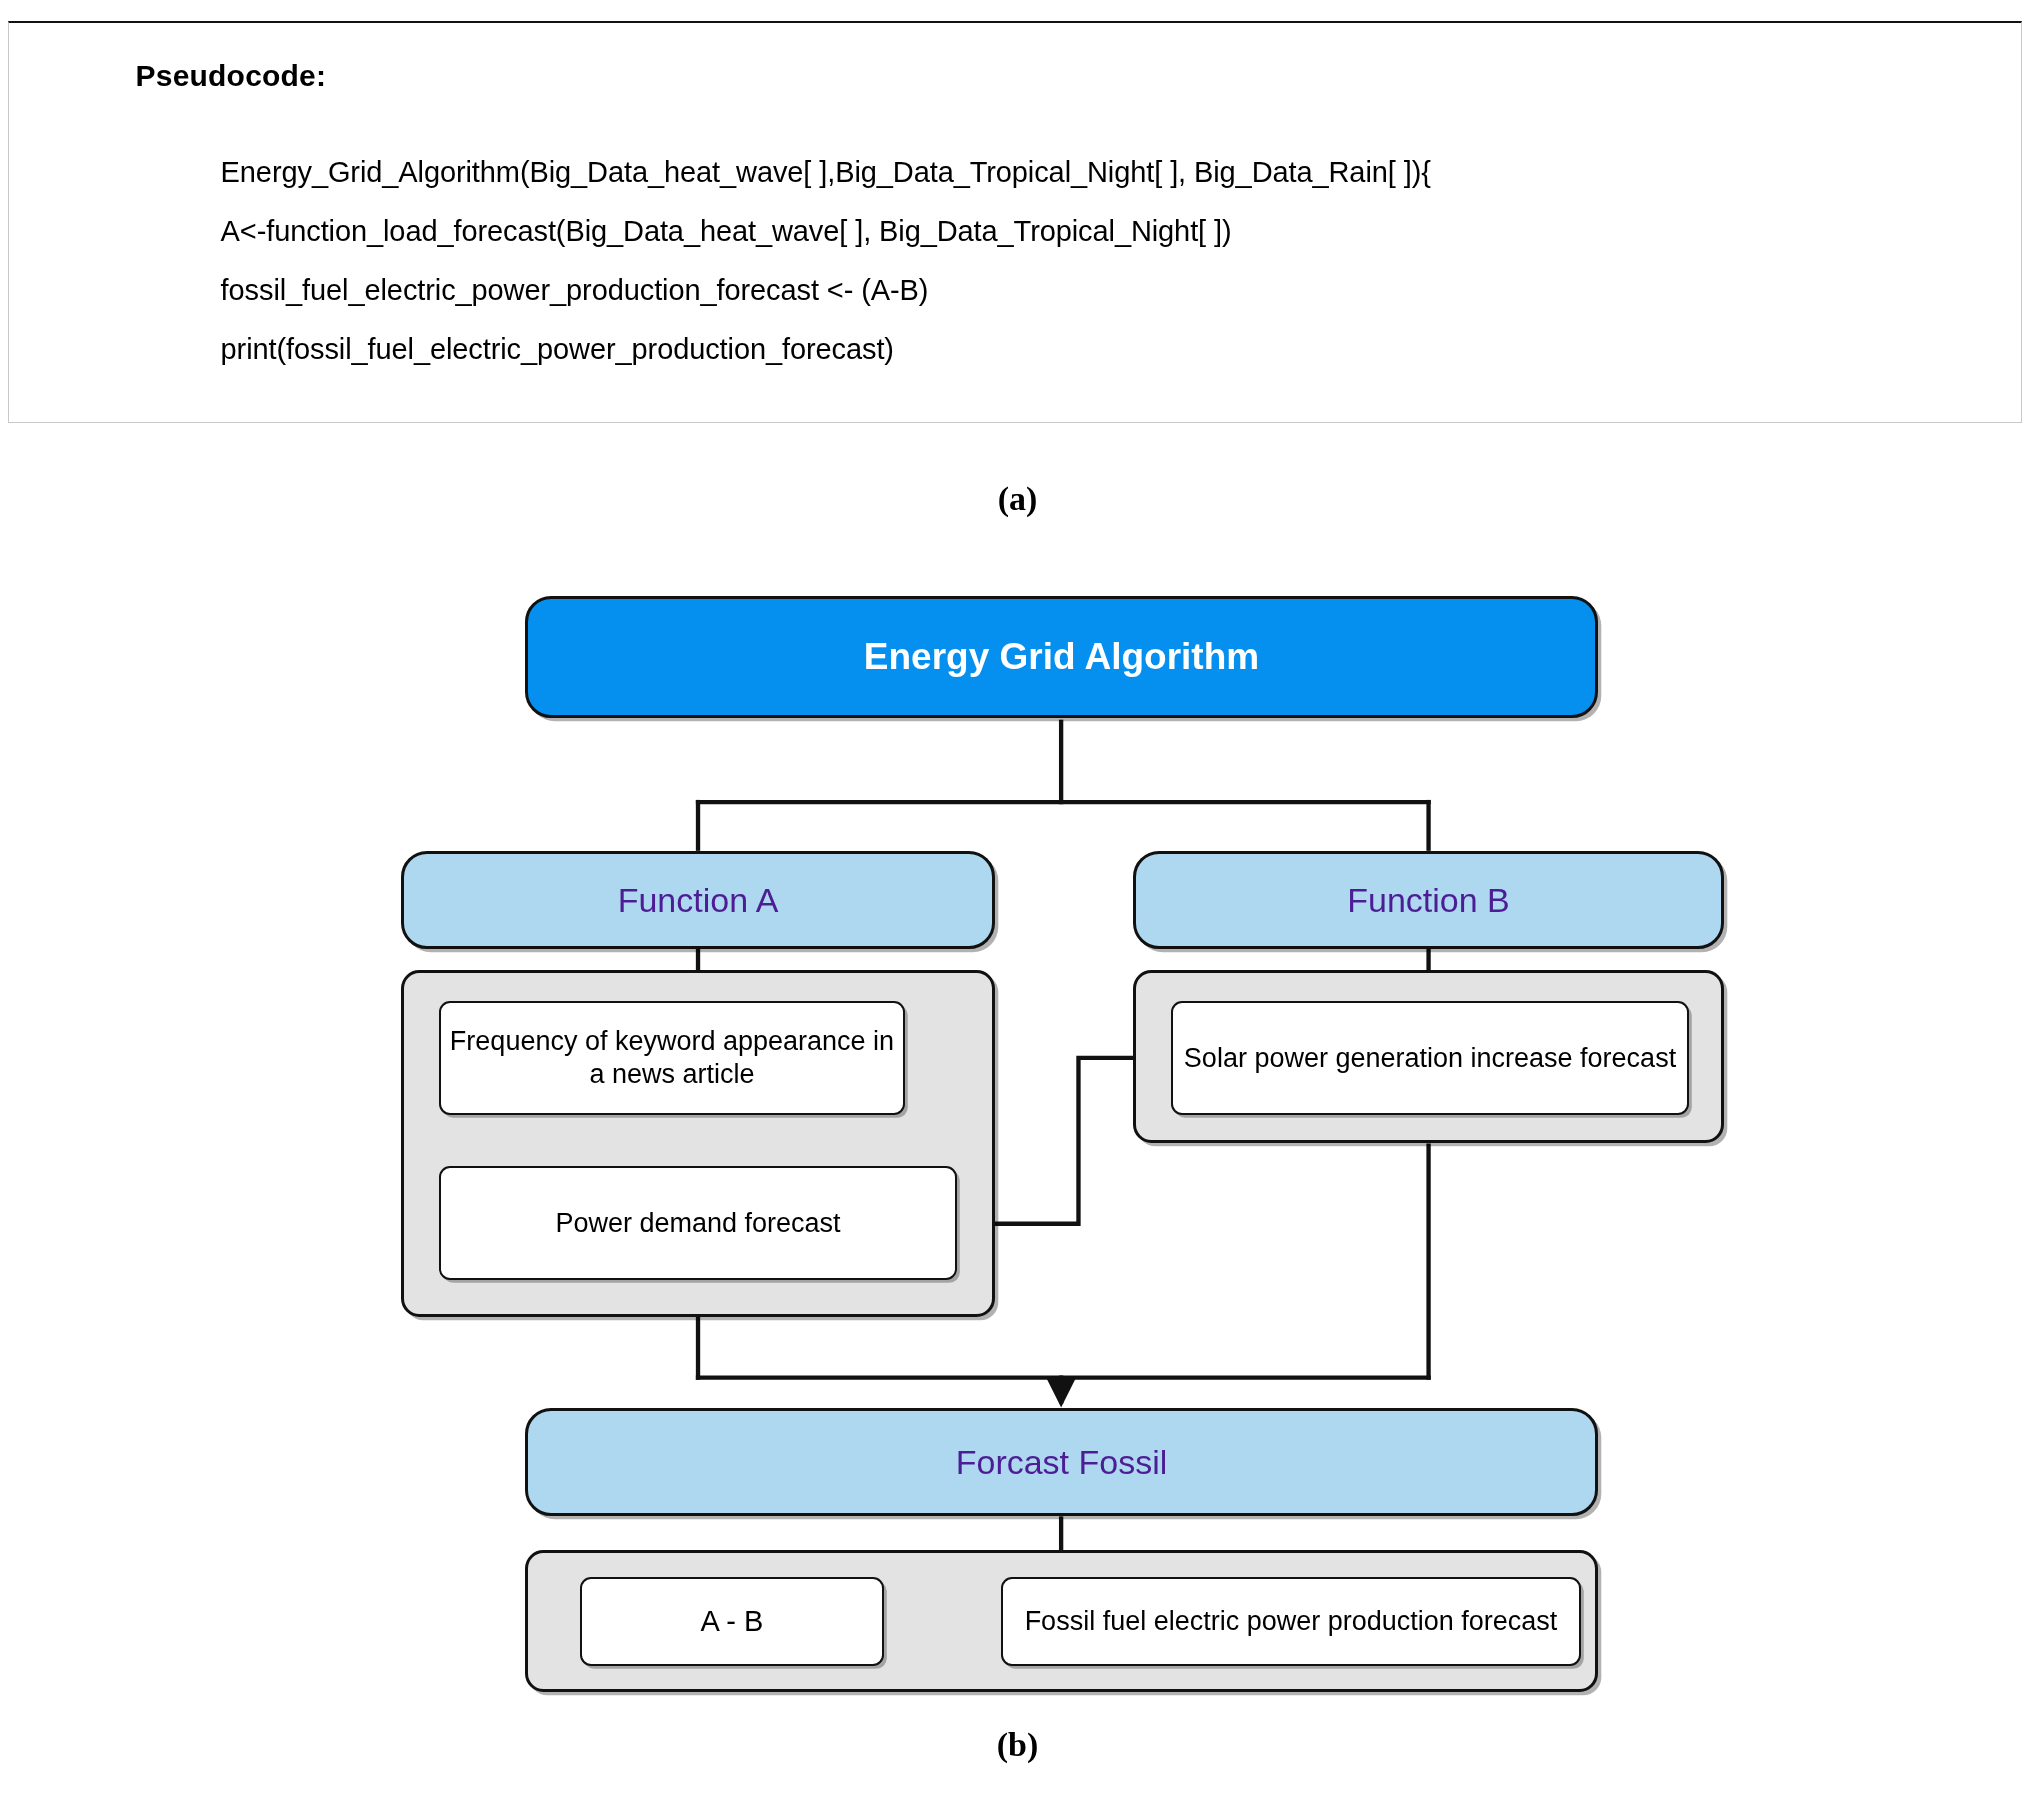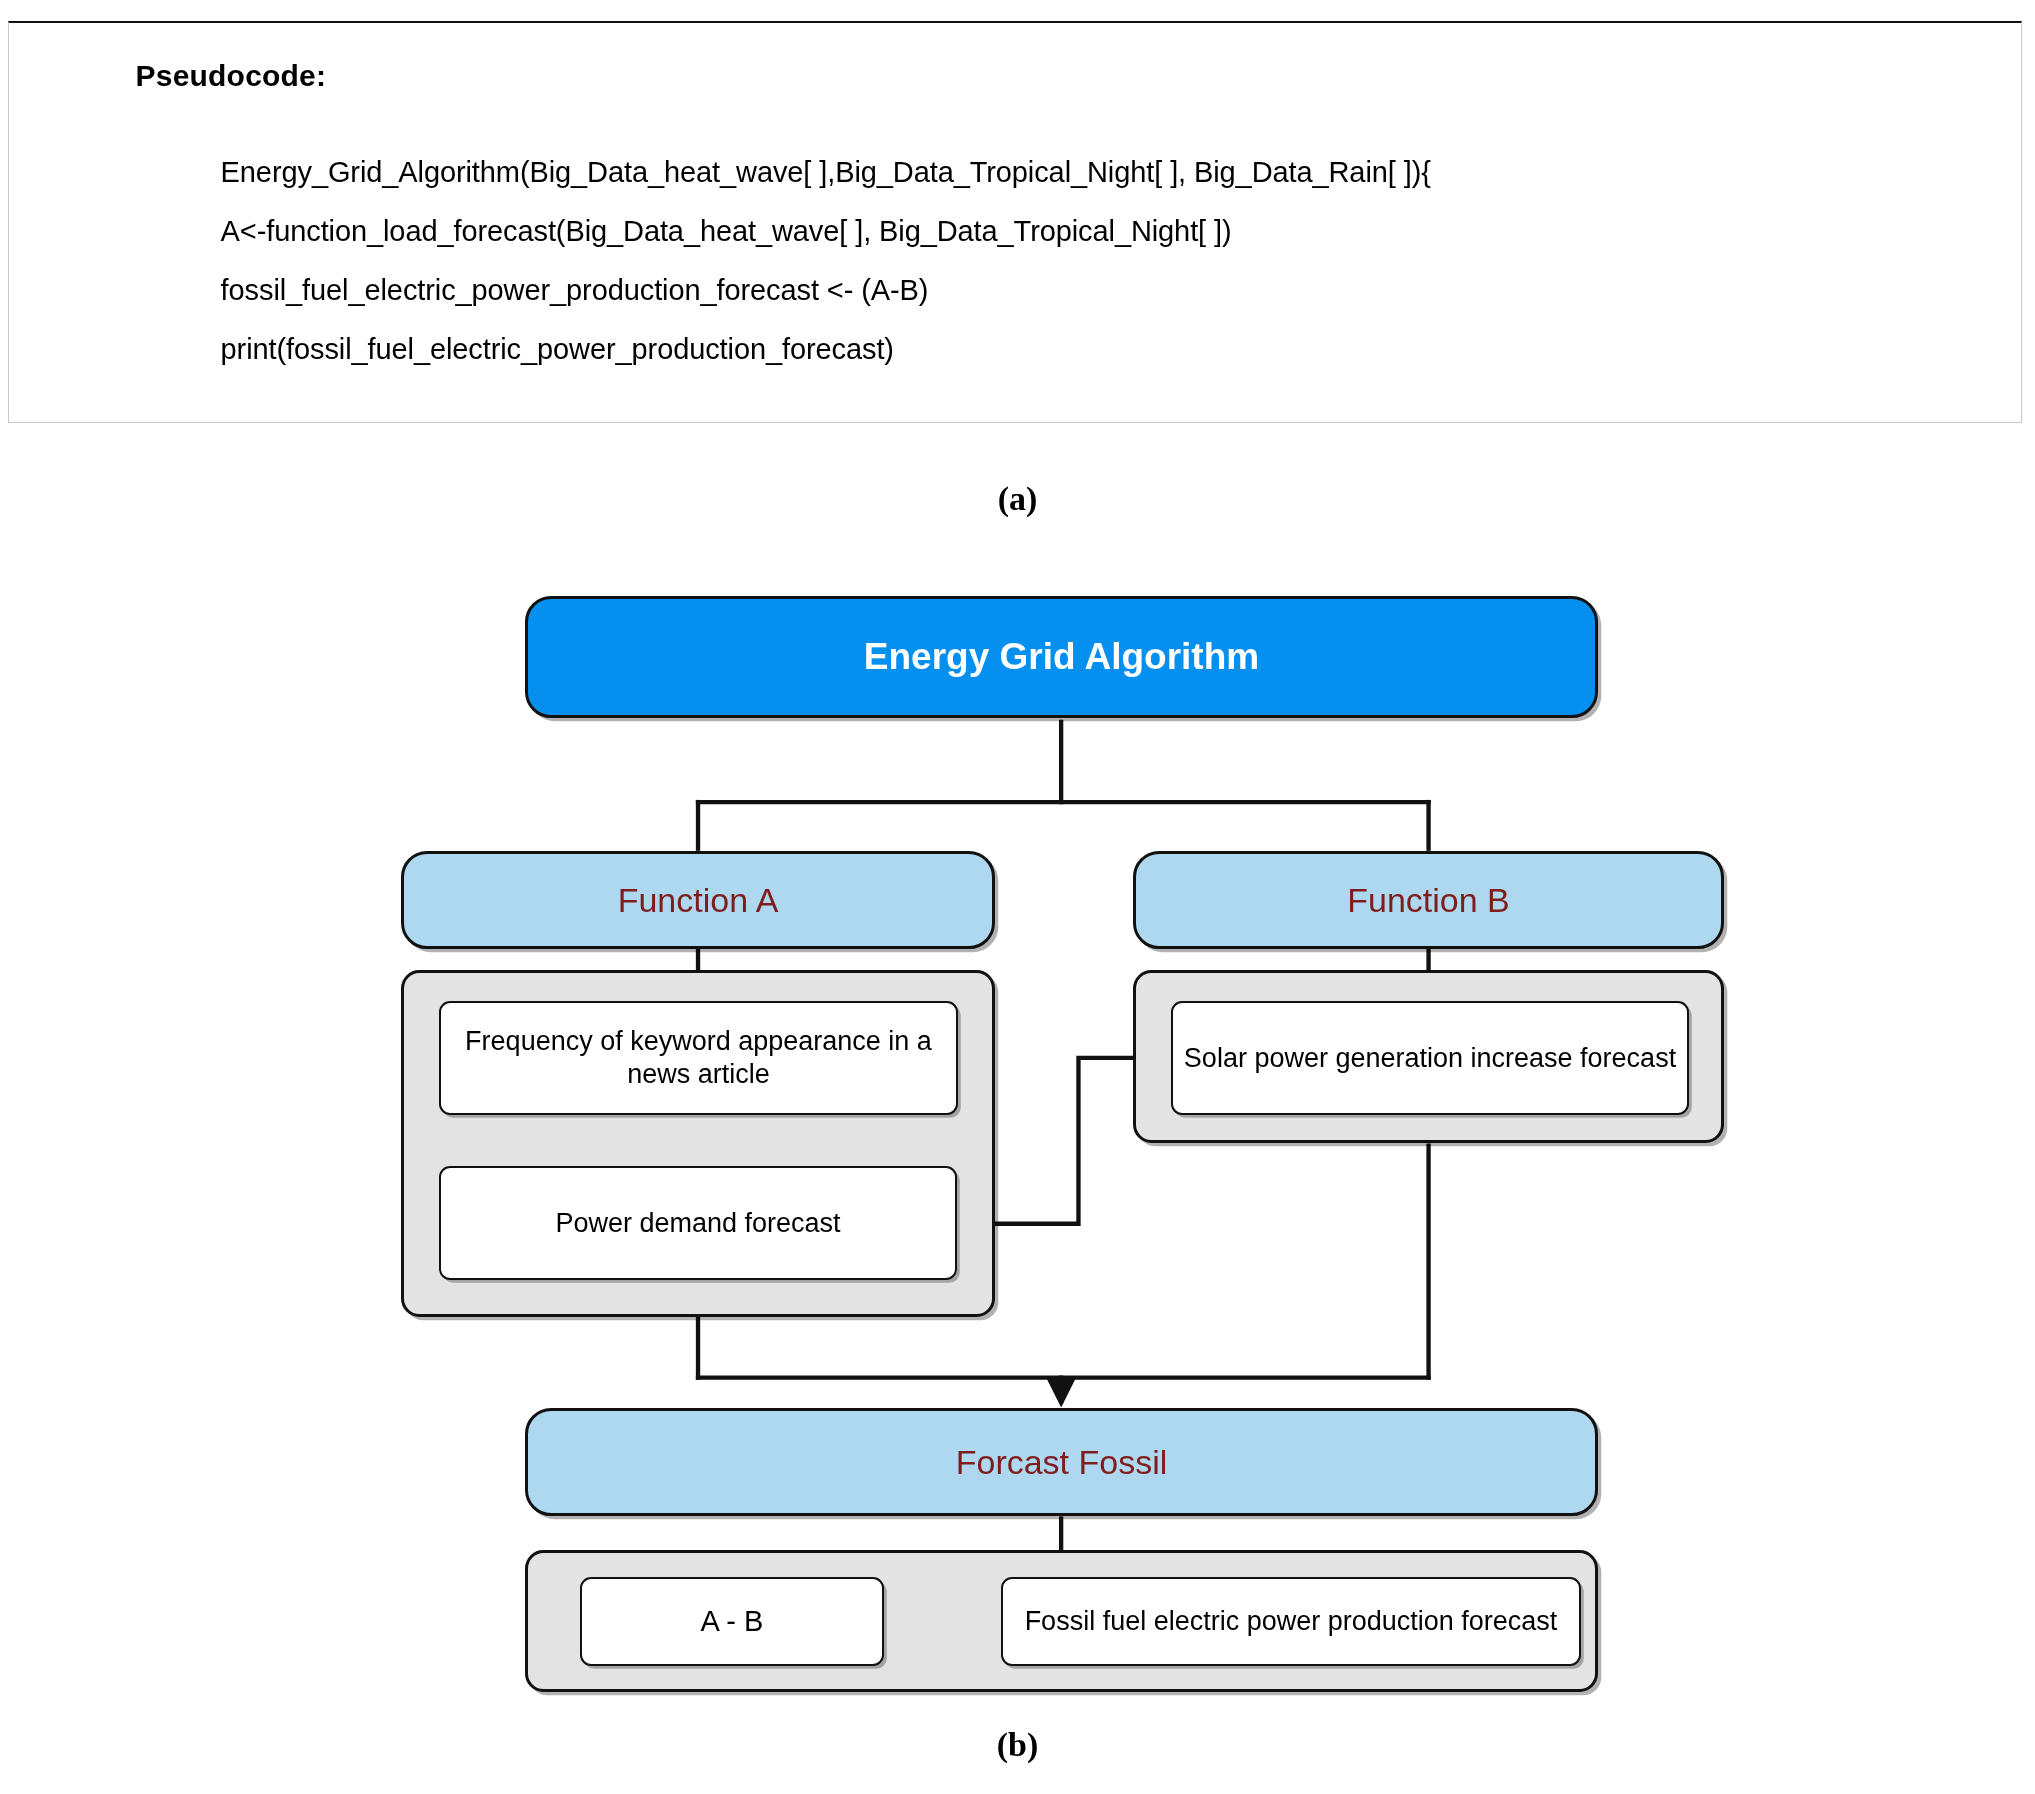--- a/index.html
+++ b/index.html
@@ -93,21 +93,21 @@
   }
 
   .node-primary {
     background: #0590ef;
     color: #ffffff;
     font-weight: bold;
     font-size: 37px;
   }
   .node-stage {
     background: #aed8ef;
-    color: #7f1d1d;
+    color: #4c1d95;
     font-size: 34px;
   }
   .group-box {
     position: absolute;
     box-sizing: border-box;
     background: #e3e3e3;
     border: 3.3px solid #111111;
     border-radius: 18.4px;
     box-shadow: 3.8px 3.8px 0 -0.5px rgba(0,0,0,0.30);
   }
@@ -120,21 +120,21 @@
     border-radius: 11px;
     box-shadow: 3.3px 3.3px 0 -0.5px rgba(0,0,0,0.28);
   }
 
   
   #node-energy-grid-algorithm { left: 525px; top: 11px;   width: 1073px; height: 122px; }
   #node-function-a            { left: 401px; top: 266px;  width: 594px; height: 98px; }
   #node-function-b            { left: 1133px;top: 266px;  width: 591px; height: 98px; }
   #group-function-a           { left: 401px; top: 385px;  width: 594px; height: 347px; }
   #group-function-b           { left: 1133px;top: 385px;  width: 591px; height: 173px; }
-  #node-keyword-frequency     { left: 439px; top: 416px;  width: 519px;  height: 114px; }
+  #node-keyword-frequency     { left: 439px; top: 416px;  width: 466px;  height: 114px; }
   #node-power-demand-forecast { left: 439px; top: 581px; width: 518px;  height: 114px; }
   #node-solar-power           { left: 1171px;top: 416px;  width: 518px;  height: 114px; border-radius: 11px; }
   #node-forcast-print         { left: 525px; top: 823px; width: 1073px; height: 108px; }
   #group-forcast-print        { left: 525px; top: 965px; width: 1073px; height: 142px; }
   #node-a-minus-b             { left: 580px;top: 992px; width: 304px;  height: 89px; font-size: 29px; }
   #node-fossil-fuel-forecast  { left: 976px;top: 992px; width: 580px; height: 89px; margin-left: 25px; }
 </style>
 </head>
 <body>
 

